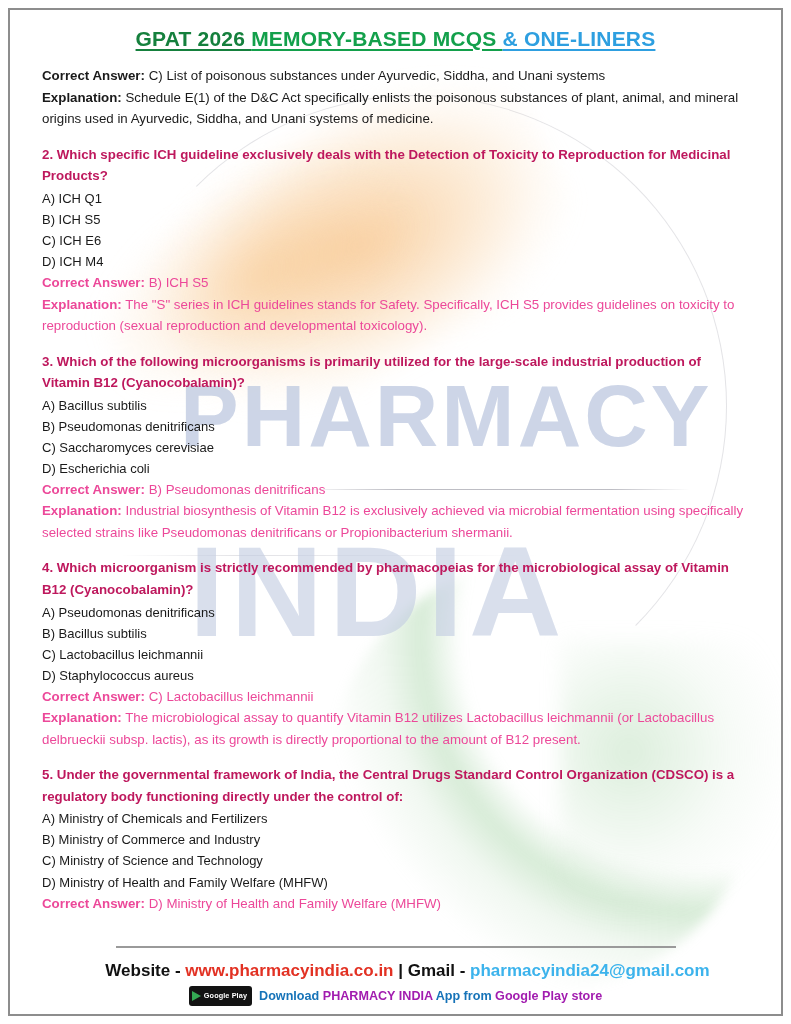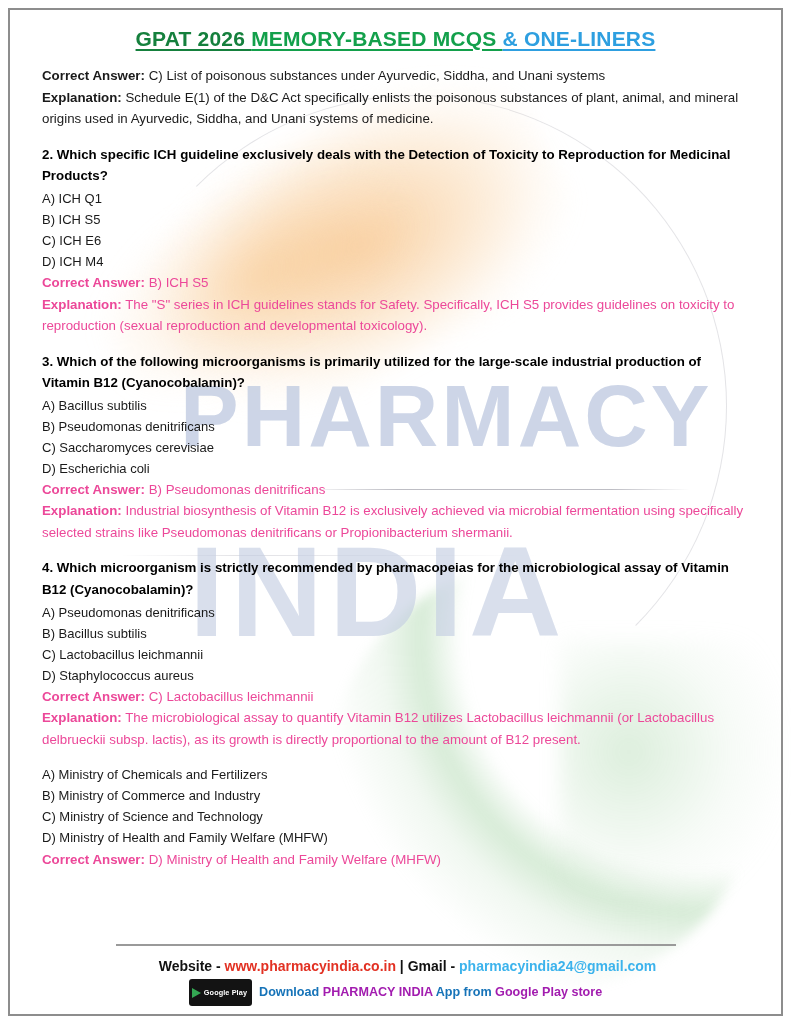--- a/index.html
+++ b/index.html
@@ -172,21 +172,21 @@
     font-size: 13.3px;
     color: #1a1a1a;
     line-height: 1.62;
   }
   .line b { font-weight: bold; }
 
   .qblock { margin-top: 14px; }
   .qstem {
     font-size: 13.3px;
     font-weight: bold;
-    color: #000000;
+    color: #be185d;
     line-height: 1.62;
     margin-bottom: 1px;
   }
   .opt {
     font-size: 13px;
     color: #1a1a1a;
     line-height: 1.62;
   }
   .ans, .exp {
     font-size: 13.3px;
@@ -206,21 +206,21 @@
     z-index: 3;
     text-align: center;
   }
   .footer-rule {
     width: 560px;
     height: 2px;
     background: #9a9a9a;
     margin: 0 auto 10px auto;
   }
   .footer-line1 {
-    font-size: 14px;
+    font-size: 17px;
     font-weight: bold;
     line-height: 1.5;
     white-space: nowrap;
     margin-left: 24px;
   }
   .f-black { color: #111; }
   .f-red   { color: #e23123; }
   .f-cyan  { color: #3cb3ec; }
   .footer-line2 {
     font-size: 12.6px;
@@ -236,21 +236,21 @@
   .f-blue  { color: #1673b8; }
   .f-gold  { color: #a21caf; }
 
   .gp-badge {
     display: inline-flex;
     align-items: center;
     gap: 3px;
     background: #131313;
     border-radius: 3px;
     padding: 2px 5px 2px 3px;
-    height: 27px;
+    height: 20px;
     box-sizing: border-box;
   }
   .gp-badge .gp-tri {
     width: 0; height: 0;
     border-top: 5px solid transparent;
     border-bottom: 5px solid transparent;
     border-left: 9px solid #34a853;
     position: relative;
   }
   .gp-badge .gp-text {
@@ -330,20 +330,21 @@
       <div class="opt">D) Staphylococcus aureus</div>
       <div class="ans">
         <span class="lbl">Correct Answer:</span><span> C) Lactobacillus leichmannii</span>
       </div>
       <div class="exp">
         <span class="lbl">Explanation:</span><span> The microbiological assay to quantify Vitamin B12 utilizes Lactobacillus leichmannii (or Lactobacillus delbrueckii subsp. lactis), as its growth is directly proportional to the amount of B12 present.</span>
       </div>
     </div>
 
     <div class="qblock">
+      <div class="qstem">5. Under the governmental framework of India, the Central Drugs Standard Control Organization (CDSCO) is a regulatory body functioning directly under the control of:</div>
       <div class="opt">A) Ministry of Chemicals and Fertilizers</div>
       <div class="opt">B) Ministry of Commerce and Industry</div>
       <div class="opt">C) Ministry of Science and Technology</div>
       <div class="opt">D) Ministry of Health and Family Welfare (MHFW)</div>
       <div class="ans">
         <span class="lbl">Correct Answer:</span><span> D) Ministry of Health and Family Welfare (MHFW)</span>
       </div>
     </div>
 
   </div>

